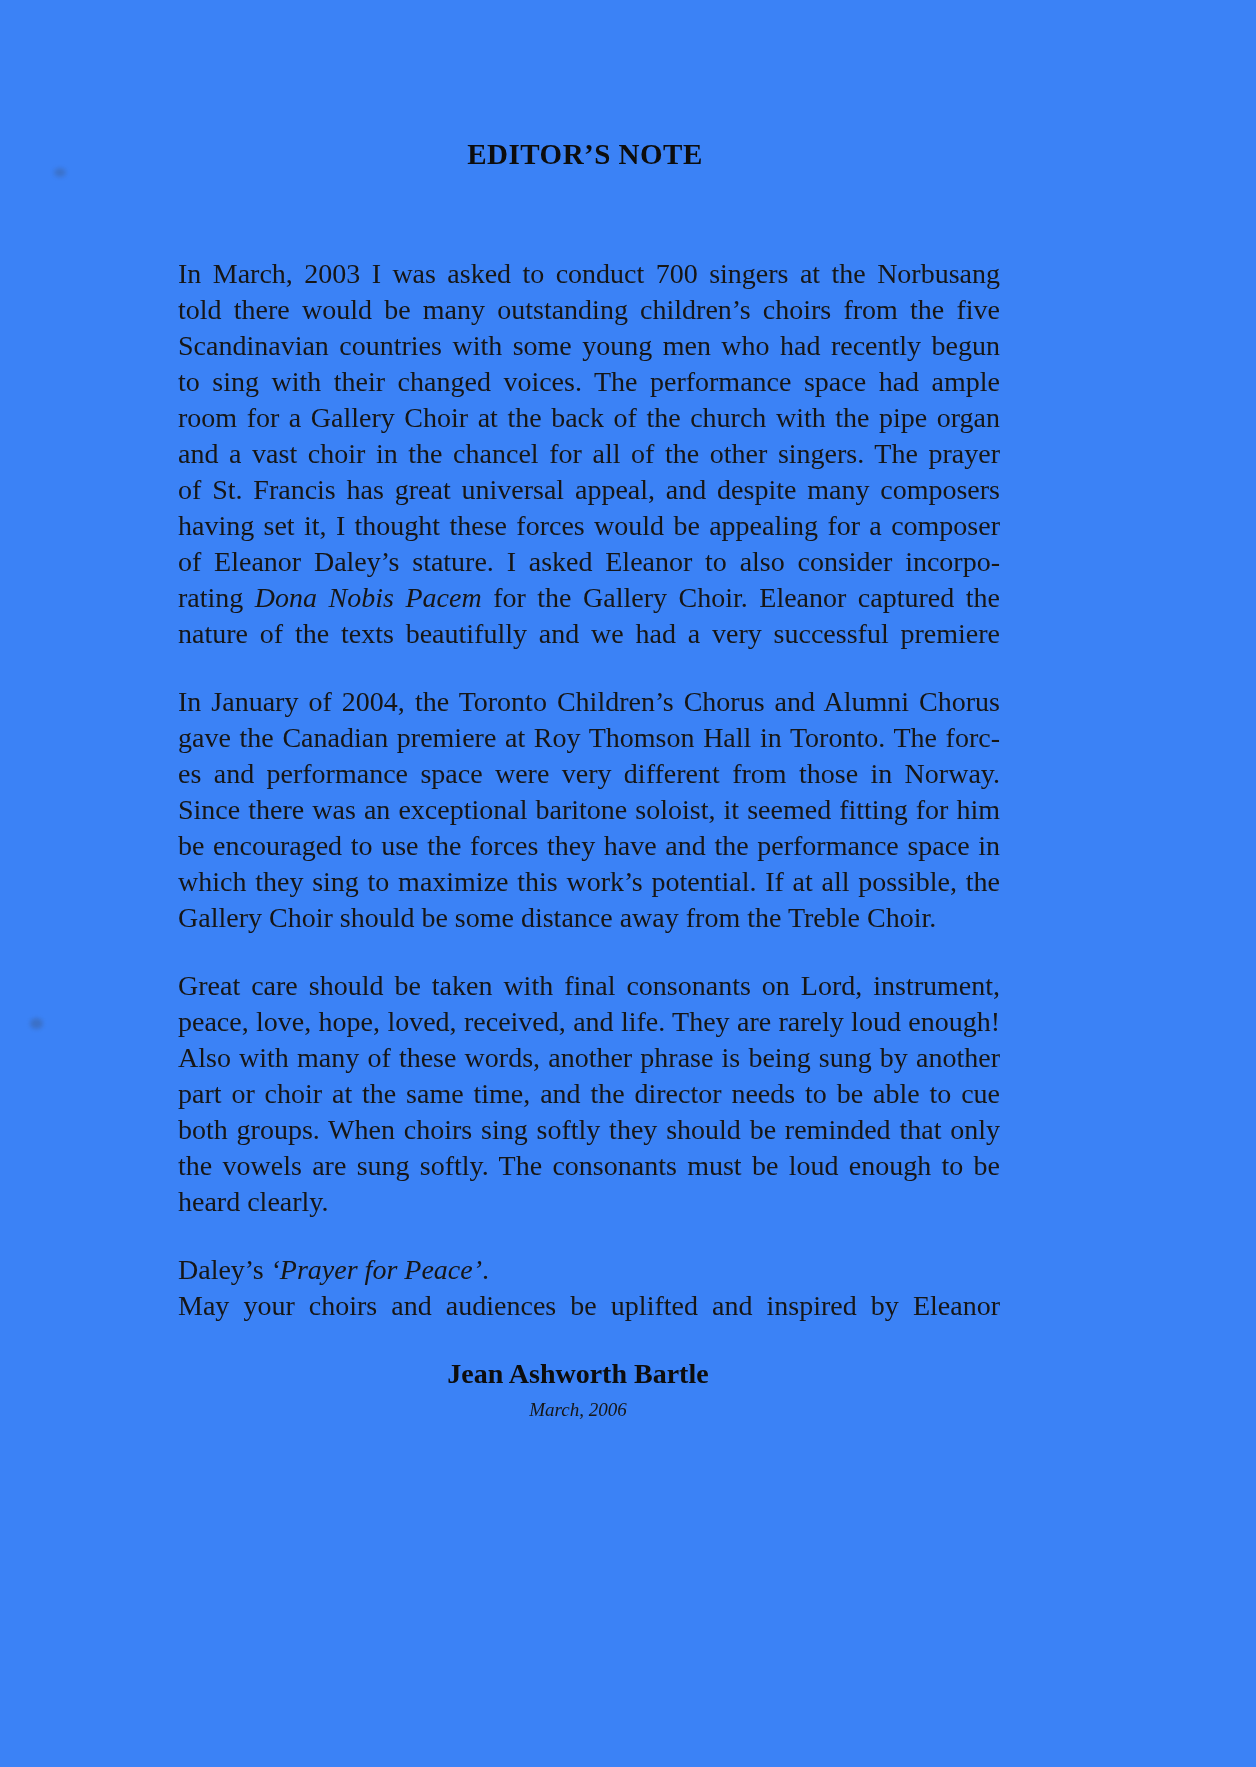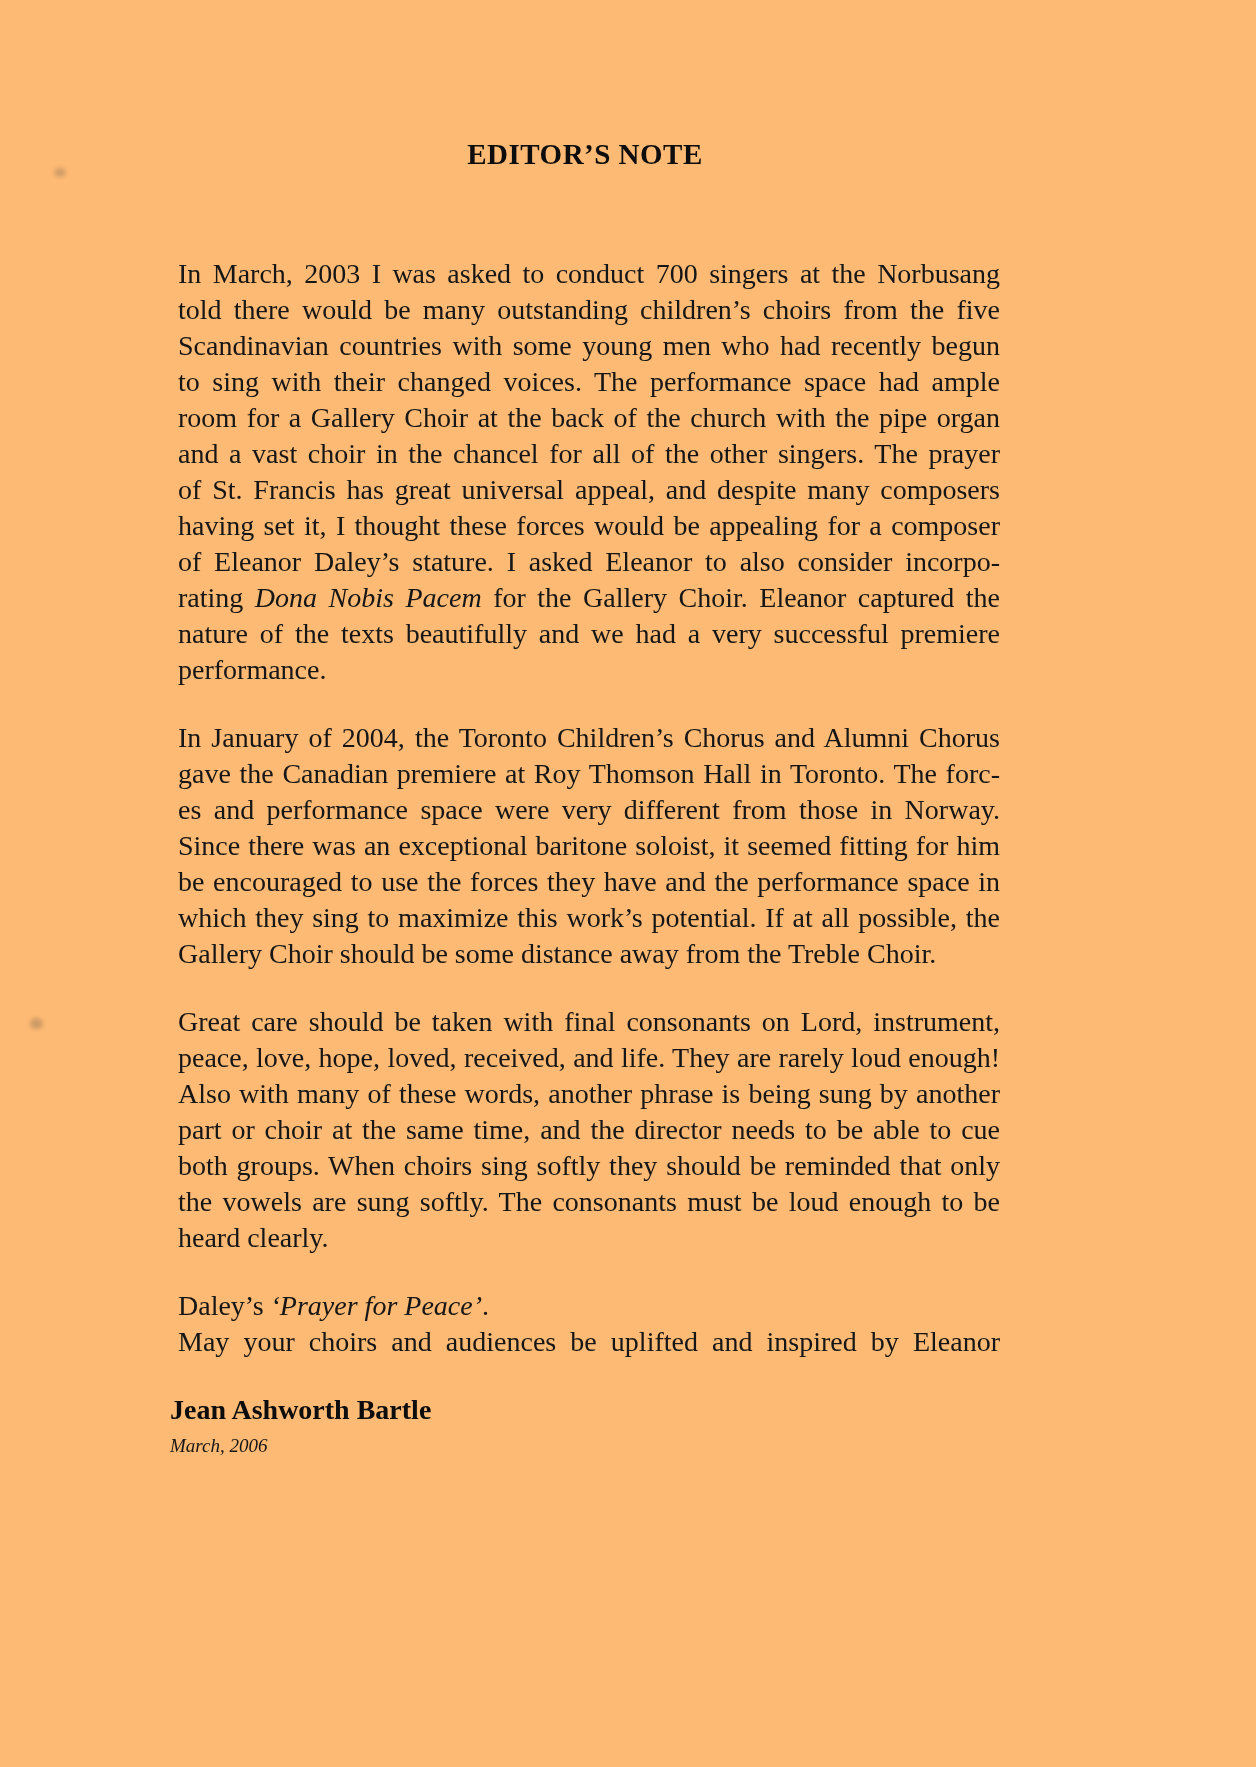--- a/index.html
+++ b/index.html
@@ -1,20 +1,20 @@
 <!DOCTYPE html>
 <html><head>
 <meta charset="utf-8">
 <style>
   html, body { margin: 0; padding: 0; background: #ffffff; }
   .page {
     position: relative;
     width: 1256px;
     height: 1767px;
-    background: #fdba74;
+    background: #3b82f6;
     font-family: "Liberation Serif", "DejaVu Serif", serif;
     color: #161616;
     overflow: hidden;
   }
   .title {
     position: absolute;
     top: 138px;
     left: 170px;
     width: 830px;
     margin: 0;
@@ -40,21 +40,21 @@
     white-space: nowrap;
   }
   .line.last {
     text-align: left;
     text-align-last: left;
   }
   .line em { font-style: italic; }
   .signature {
     margin-top: 12px;
     padding-right: 14px;
-    text-align: left;
+    text-align: center;
   }
   .sig-name {
     font-weight: bold;
     font-size: 28px;
     line-height: 36px;
     color: #0d0d0d;
   }
   .sig-date {
     font-style: italic;
     font-size: 19px;
@@ -85,21 +85,20 @@
         <div class="line">told there would be many outstanding children’s choirs from the five</div>
         <div class="line">Scandinavian countries with some young men who had recently begun</div>
         <div class="line">to sing with their changed voices. The performance space had ample</div>
         <div class="line">room for a Gallery Choir at the back of the church with the pipe organ</div>
         <div class="line">and a vast choir in the chancel for all of the other singers. The prayer</div>
         <div class="line">of St. Francis has great universal appeal, and despite many composers</div>
         <div class="line">having set it, I thought these forces would be appealing for a composer</div>
         <div class="line">of Eleanor Daley’s stature. I asked Eleanor to also consider incorpo-</div>
         <div class="line">rating <em>Dona Nobis Pacem</em> for the Gallery Choir. Eleanor captured the</div>
         <div class="line">nature of the texts beautifully and we had a very successful premiere</div>
-        <div class="line last">performance.</div>
       </div>
     <div class="para">
         <div class="line">In January of 2004, the Toronto Children’s Chorus and Alumni Chorus</div>
         <div class="line">gave the Canadian premiere at Roy Thomson Hall in Toronto. The forc-</div>
         <div class="line">es and performance space were very different from those in Norway.</div>
         <div class="line">Since there was an exceptional baritone soloist, it seemed fitting for him</div>
         <div class="line">be encouraged to use the forces they have and the performance space in</div>
         <div class="line">which they sing to maximize this work’s potential. If at all possible, the</div>
         <div class="line last">Gallery Choir should be some distance away from the Treble Choir.</div>
       </div>

